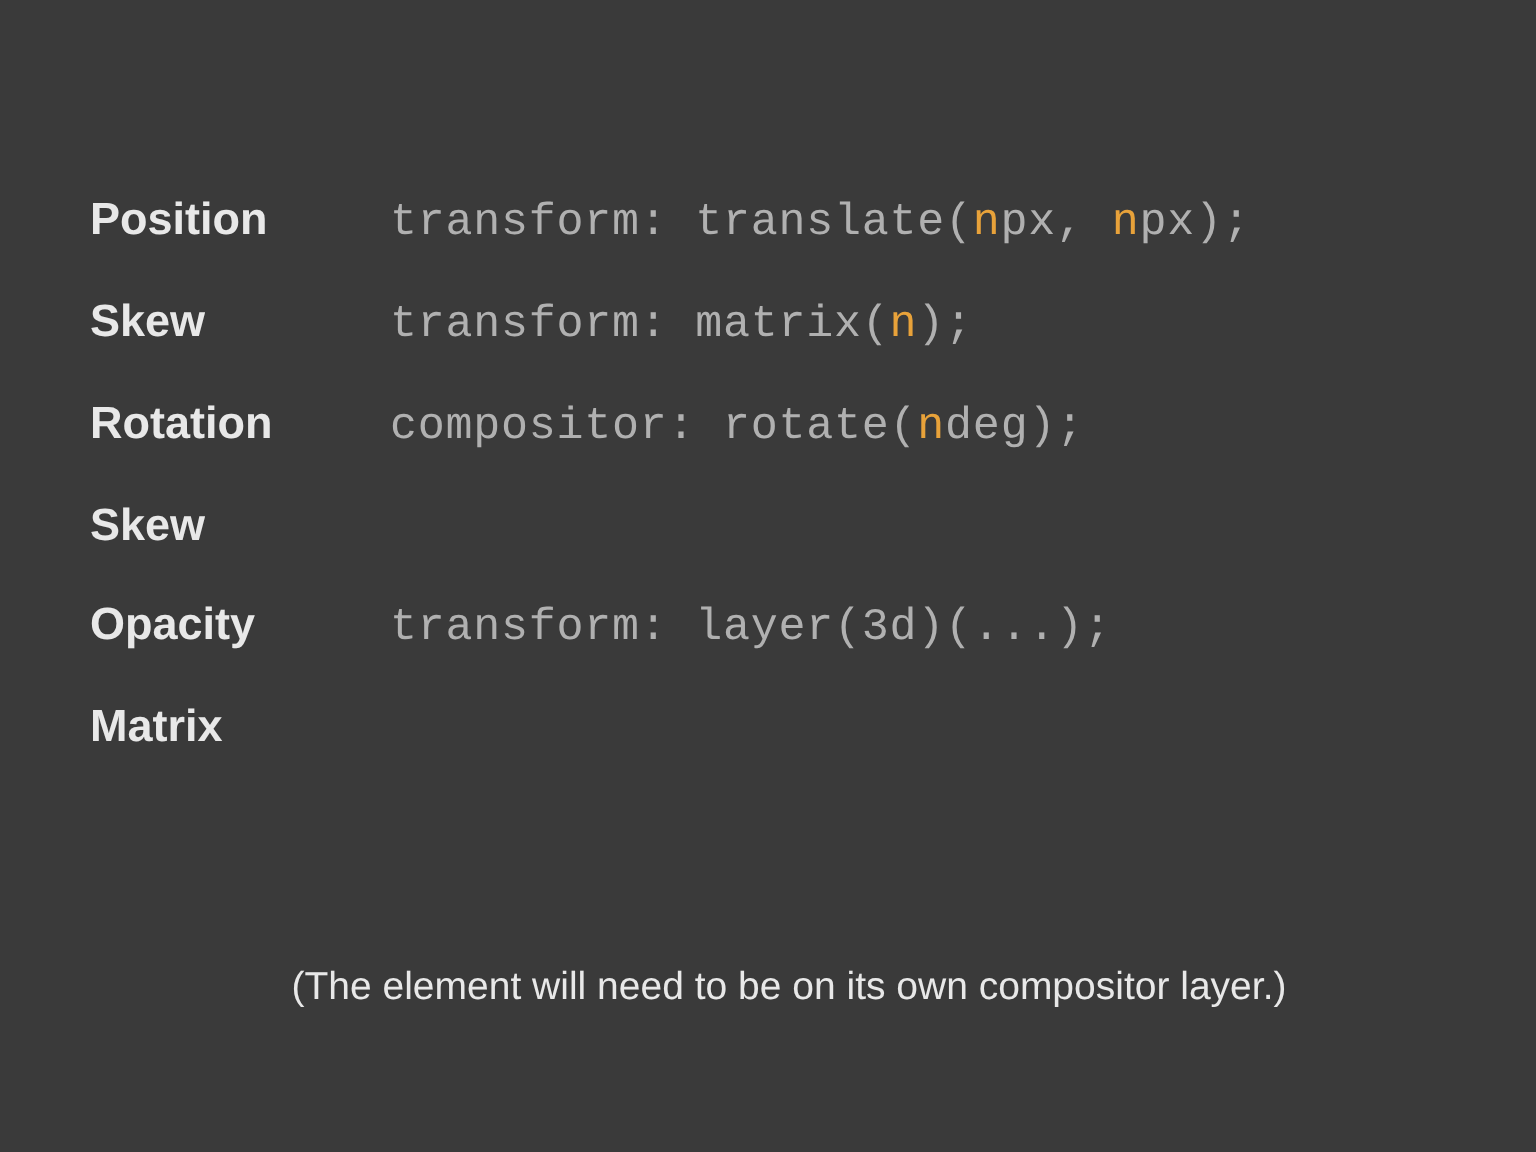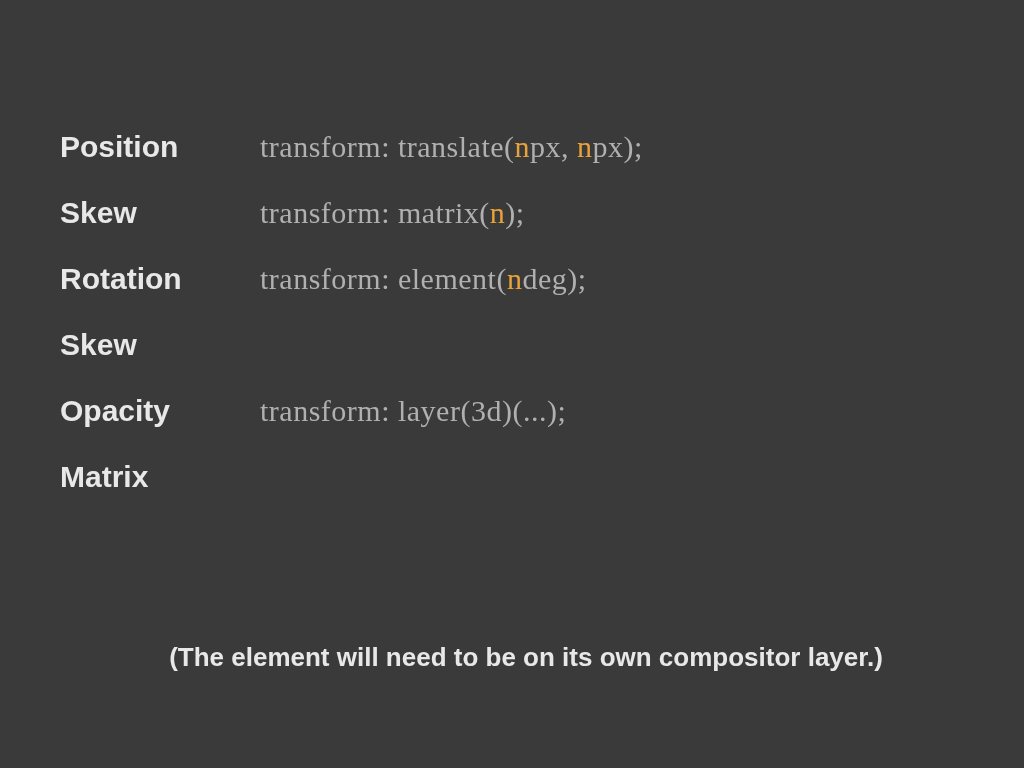--- a/index.html
+++ b/index.html
@@ -24,57 +24,57 @@
       margin-bottom: 32px;
     }
     .label {
       width: 200px;
       font-weight: 700;
       color: #e8e8e8;
       font-size: 30px;
       flex-shrink: 0;
     }
     .code {
-      font-family: Liberation Serif, serif;
+      font-family: Liberation Mono, monospace;
       font-size: 30px;
       color: #b0b0b0;
       letter-spacing: 0.5px;
       white-space: nowrap;
     }
     .hl {
       color: #e8a23a;
     }
     .footnote {
       position: absolute;
       left: 0;
       right: 0;
       bottom: 95px;
       text-align: center;
-      font-weight: 700;
+      font-weight: 400;
       color: #e8e8e8;
       font-size: 26px;
       padding-left: 28px;
     }
   </style>
 </head>
 <body>
 
 <div class="slide">
   <div id="rows-container">
       <div class="row">
         <div class="label">Position</div>
         <div class="code"><span>transform: translate(</span><span class="hl">n</span><span>px, </span><span class="hl">n</span><span>px);</span></div>
       </div>
       <div class="row">
         <div class="label">Skew</div>
         <div class="code"><span>transform: matrix(</span><span class="hl">n</span><span>);</span></div>
       </div>
       <div class="row">
         <div class="label">Rotation</div>
-        <div class="code"><span>transform: element(</span><span class="hl">n</span><span>deg);</span></div>
+        <div class="code"><span>compositor: rotate(</span><span class="hl">n</span><span>deg);</span></div>
       </div>
       <div class="row">
         <div class="label">Skew</div>
       </div>
       <div class="row">
         <div class="label">Opacity</div>
         <div class="code"><span>transform: layer(3d)(...);</span></div>
       </div>
       <div class="row">
         <div class="label">Matrix</div>

